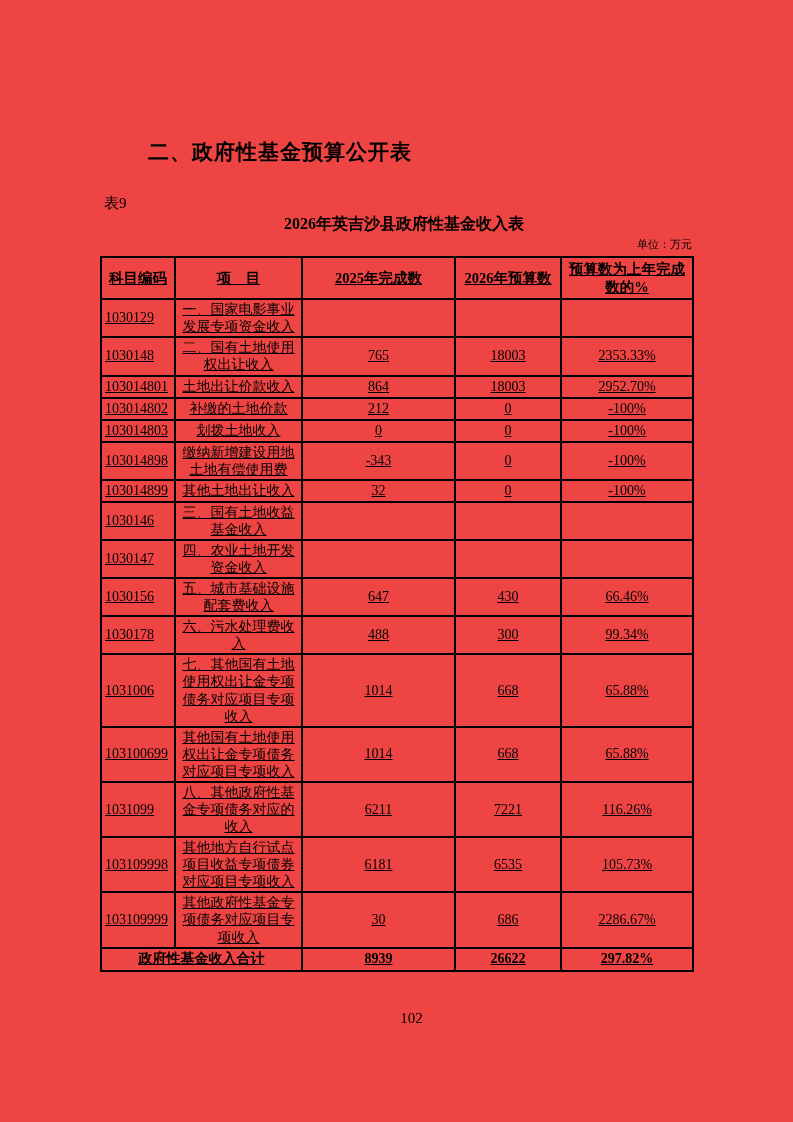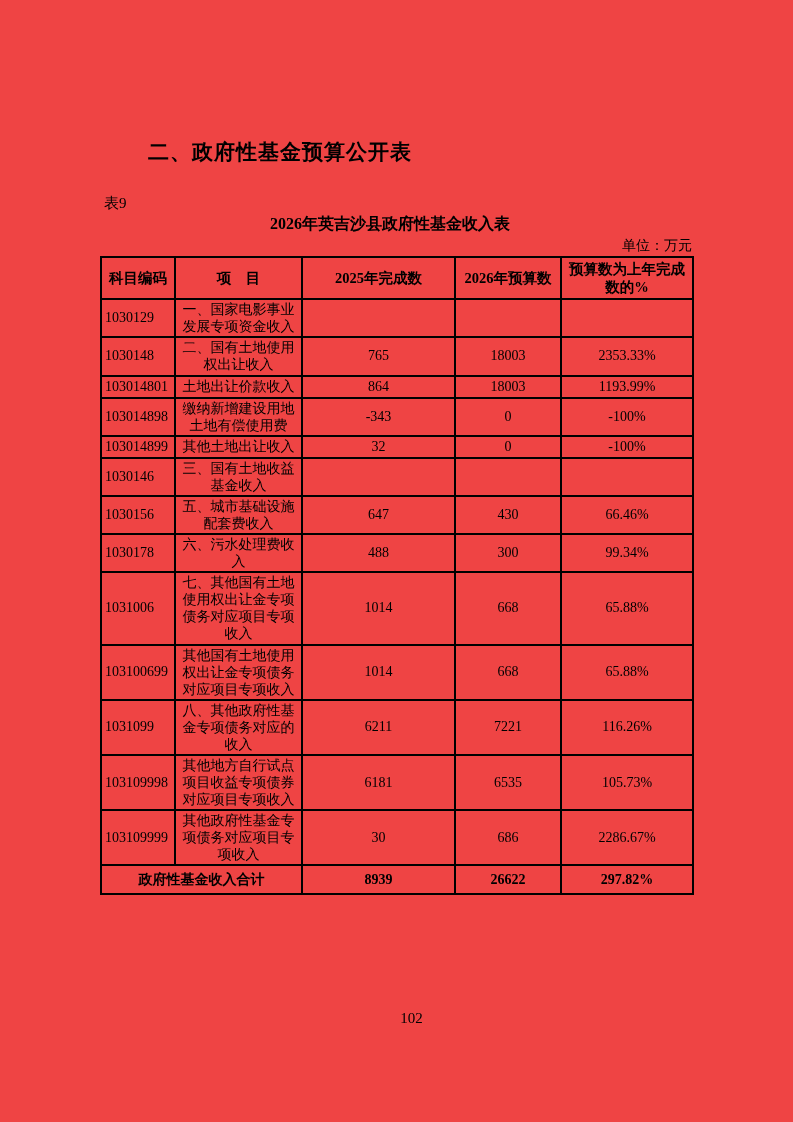--- a/index.html
+++ b/index.html
@@ -24,40 +24,41 @@
     font-weight: bold;
     letter-spacing: 1px;
   }
   .table-label {
     position: absolute;
     left: 104px; top: 194px;
     font-size: 15px;
   }
   .table-title {
     position: absolute;
-    left: 94px; top: 214px;
+    left: 108px; top: 214px;
     width: 592px;
     text-align: center;
     font-weight: bold;
     font-size: 16px;
   }
   .unit-note {
     position: absolute;
     left: 100px; top: 237px;
     width: 592px;
     text-align: right;
-    font-size: 14px;
+    font-size: 11px;
   }
   table.budget {
     position: absolute;
     left: 100px; top: 256px;
     width: 592px;
     border-collapse: collapse;
     table-layout: fixed;
     border: 2px solid #404040;
+    text-decoration: underline;
   }
   table.budget th, table.budget td {
     border: 2px solid #000;
     font-size: 14px;
     padding: 1px 3px;
     vertical-align: middle;
     overflow: hidden;
   }
   table.budget th {
     font-weight: bold;
@@ -127,39 +128,60 @@
           <td class="item">二、国有土地使用权出让收入</td>
           <td class="num">765</td>
           <td class="num">18003</td>
           <td class="num">2353.33%</td>
         </tr>
         <tr style="height: 22px; margin-left: 42px;">
           <td class="code">103014801</td>
           <td class="item">土地出让价款收入</td>
           <td class="num">864</td>
           <td class="num">18003</td>
-          <td class="num">1193.99%</td>
+          <td class="num">2952.70%</td>
+        </tr>
+        <tr style="height: 22px;">
+          <td class="code">103014802</td>
+          <td class="item">补缴的土地价款</td>
+          <td class="num">212</td>
+          <td class="num">0</td>
+          <td class="num">-100%</td>
+        </tr>
+        <tr style="height: 22px;">
+          <td class="code">103014803</td>
+          <td class="item">划拨土地收入</td>
+          <td class="num">0</td>
+          <td class="num">0</td>
+          <td class="num">-100%</td>
         </tr>
         <tr style="height: 37px;">
           <td class="code">103014898</td>
           <td class="item">缴纳新增建设用地土地有偿使用费</td>
           <td class="num">-343</td>
           <td class="num">0</td>
           <td class="num">-100%</td>
         </tr>
         <tr style="height: 22px; padding-left: 8px;">
           <td class="code">103014899</td>
           <td class="item">其他土地出让收入</td>
           <td class="num">32</td>
           <td class="num">0</td>
           <td class="num">-100%</td>
         </tr>
         <tr style="height: 35px; padding-left: 43px;">
           <td class="code">1030146</td>
           <td class="item">三、国有土地收益基金收入</td>
+          <td class="num"></td>
+          <td class="num"></td>
+          <td class="num"></td>
+        </tr>
+        <tr style="height: 37px;">
+          <td class="code">1030147</td>
+          <td class="item">四、农业土地开发资金收入</td>
           <td class="num"></td>
           <td class="num"></td>
           <td class="num"></td>
         </tr>
         <tr style="height: 37px;">
           <td class="code">1030156</td>
           <td class="item">五、城市基础设施配套费收入</td>
           <td class="num">647</td>
           <td class="num">430</td>
           <td class="num">66.46%</td>
@@ -199,21 +221,21 @@
           <td class="num">6535</td>
           <td class="num">105.73%</td>
         </tr>
         <tr style="height: 50px;">
           <td class="code">103109999</td>
           <td class="item">其他政府性基金专项债务对应项目专项收入</td>
           <td class="num">30</td>
           <td class="num">686</td>
           <td class="num">2286.67%</td>
         </tr>
-        <tr class="total" style="height: 29px;">
+        <tr class="total" style="height: 23px;">
           <td colspan="2" class="total-label">政府性基金收入合计</td>
           <td class="num">8939</td>
           <td class="num">26622</td>
           <td class="num">297.82%</td>
         </tr>
       </tbody>
   </table>
 
   <div class="page-number">102</div>
 

